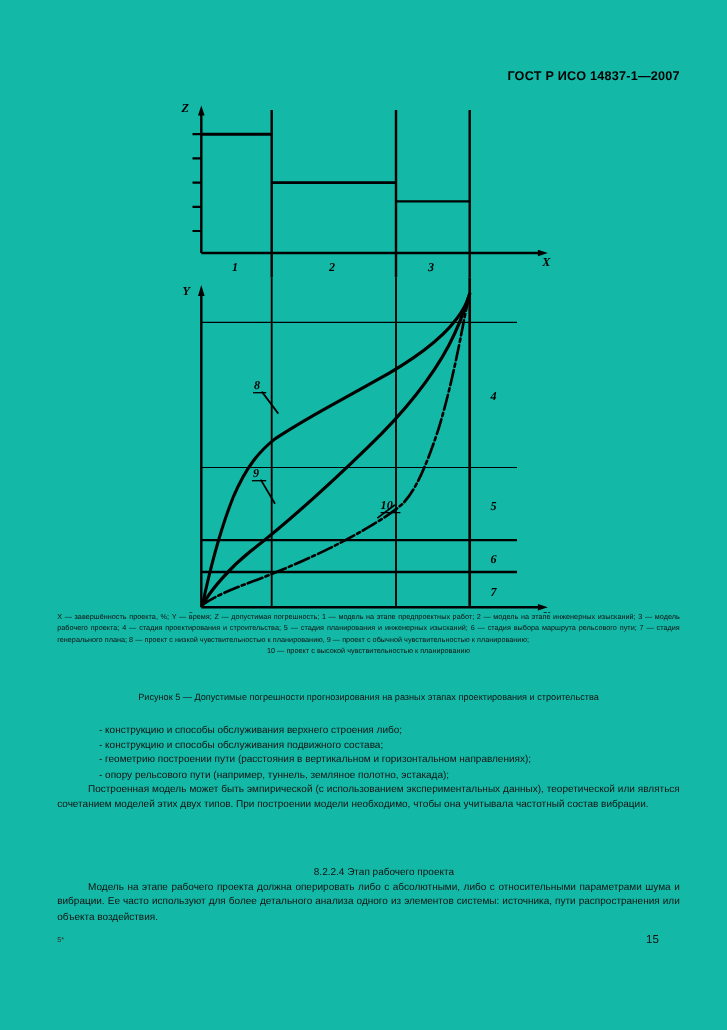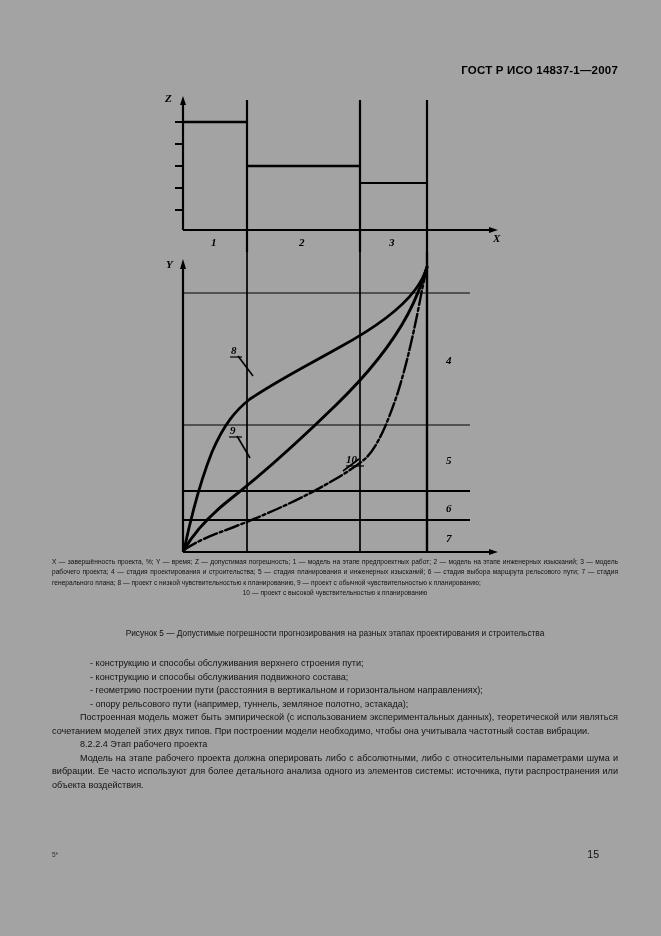--- a/index.html
+++ b/index.html
@@ -11,21 +11,21 @@
     width: 661px;
     height: 936px;
     position: relative;
     font-family: "Liberation Sans", sans-serif;
     color: #000000;
     overflow: hidden;
   }
   .page {
     position: absolute;
     inset: 0;
-    background: #a3a3a3;
+    background: #14b8a6;
   }
 
   
   .doc-header {
     position: absolute;
     top: 64px;
     right: 43px;
     font-size: 11.5px;
     font-weight: bold;
     letter-spacing: 0.2px;
@@ -86,21 +86,22 @@
   .body-text p.indent {
     text-indent: 28px;
   }
   .body-text p.bullet {
     padding-left: 38px;
     text-indent: 0;
     text-align: left;
   }
   .body-text p.sect {
     text-indent: 28px;
-    text-align: left;
+    text-align: center;
+    margin-top: 48px;
   }
 
   
   .footer-mark {
     position: absolute;
     left: 52px;
     top: 851px;
     font-size: 6.5px;
     color: #333;
   }
@@ -236,21 +237,21 @@
   </div>
 
   <div class="fig-legend">
     <span>X — завершённость проекта, %; Y — время; Z — допустимая погрешность; 1 — модель на этапе предпроектных работ; 2 — модель на этапе инженерных изысканий; 3 — модель рабочего проекта; 4 — стадия проектирования и строительства; 5 — стадия планирования и инженерных изысканий; 6 — стадия выбора маршрута рельсового пути; 7 — стадия генерального плана; 8 — проект с низкой чувствительностью к планированию, 9 — проект с обычной чувствительностью к планированию;</span>
     <span class="lastline">10 — проект с высокой чувствительностью к планированию</span>
   </div>
 
   <div class="fig-caption">Рисунок 5 — Допустимые погрешности прогнозирования на разных этапах проектирования и строительства</div>
 
   <div class="body-text">
-    <p class="bullet">- конструкцию и способы обслуживания верхнего строения пути;</p>
+    <p class="bullet">- конструкцию и способы обслуживания верхнего строения либо;</p>
     <p class="bullet">- конструкцию и способы обслуживания подвижного состава;</p>
     <p class="bullet">- геометрию построении пути (расстояния в вертикальном и горизонтальном направлениях);</p>
     <p class="bullet">- опору рельсового пути (например, туннель, земляное полотно, эстакада);</p>
     <p class="indent">Построенная модель может быть эмпирической (с использованием экспериментальных данных), теоретической или являться сочетанием моделей этих двух типов. При построении модели необходимо, чтобы она учитывала частотный состав вибрации.</p>
     <p class="sect">8.2.2.4 Этап рабочего проекта</p>
     <p class="indent">Модель на этапе рабочего проекта должна оперировать либо с абсолютными, либо с относительными параметрами шума и вибрации. Ее часто используют для более детального анализа одного из элементов системы: источника, пути распространения или объекта воздействия.</p>
   </div>
 
   <div class="footer-mark">5*</div>
   <div class="footer-page">15</div>

